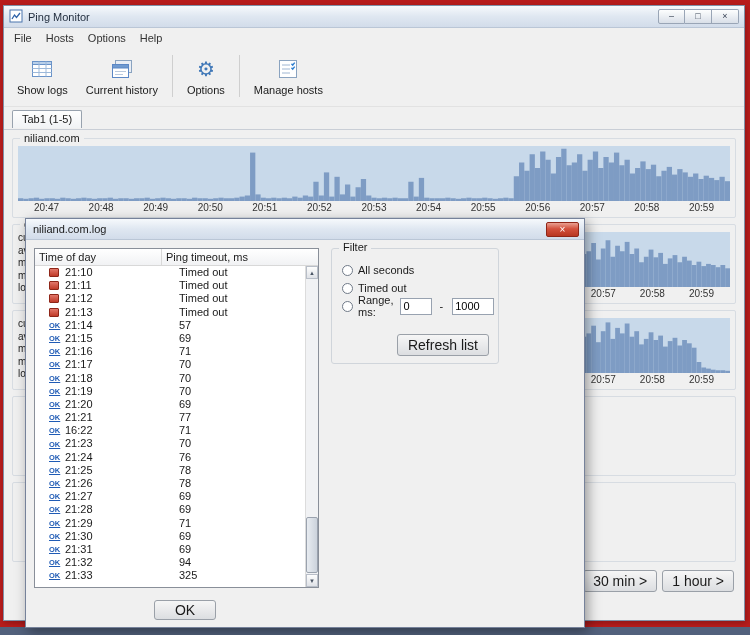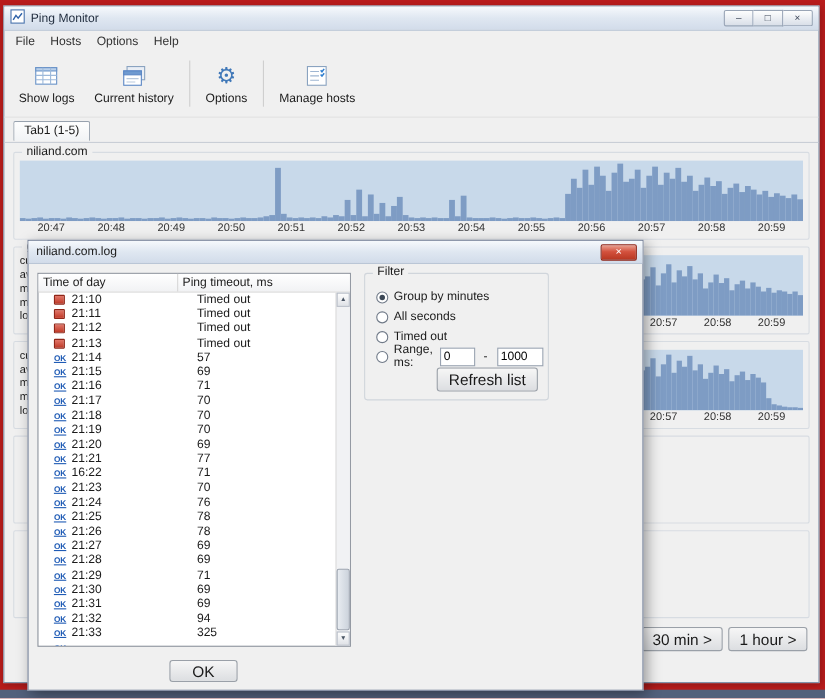--- a/index.html
+++ b/index.html
@@ -865,24 +865,20 @@
             <span class="sb-thumb"></span>
           </span>
           <span class="sb-btn">▼</span>
         </div>
       </div>
 
       <div class="filter-group">
         <span class="filter-legend">Filter</span>
         <div class="filter-options" id="filterOptions">
             <label class="radio-row">
-              <span class="radio selected"></span>
-              <span class="radio-label">Group by minutes</span>
-            </label>
-            <label class="radio-row">
               <span class="radio"></span>
               <span class="radio-label">All seconds</span>
             </label>
             <label class="radio-row">
               <span class="radio"></span>
               <span class="radio-label">Timed out</span>
             </label>
             <label class="radio-row">
               <span class="radio"></span>
               <span class="radio-label">Range, ms:</span>

